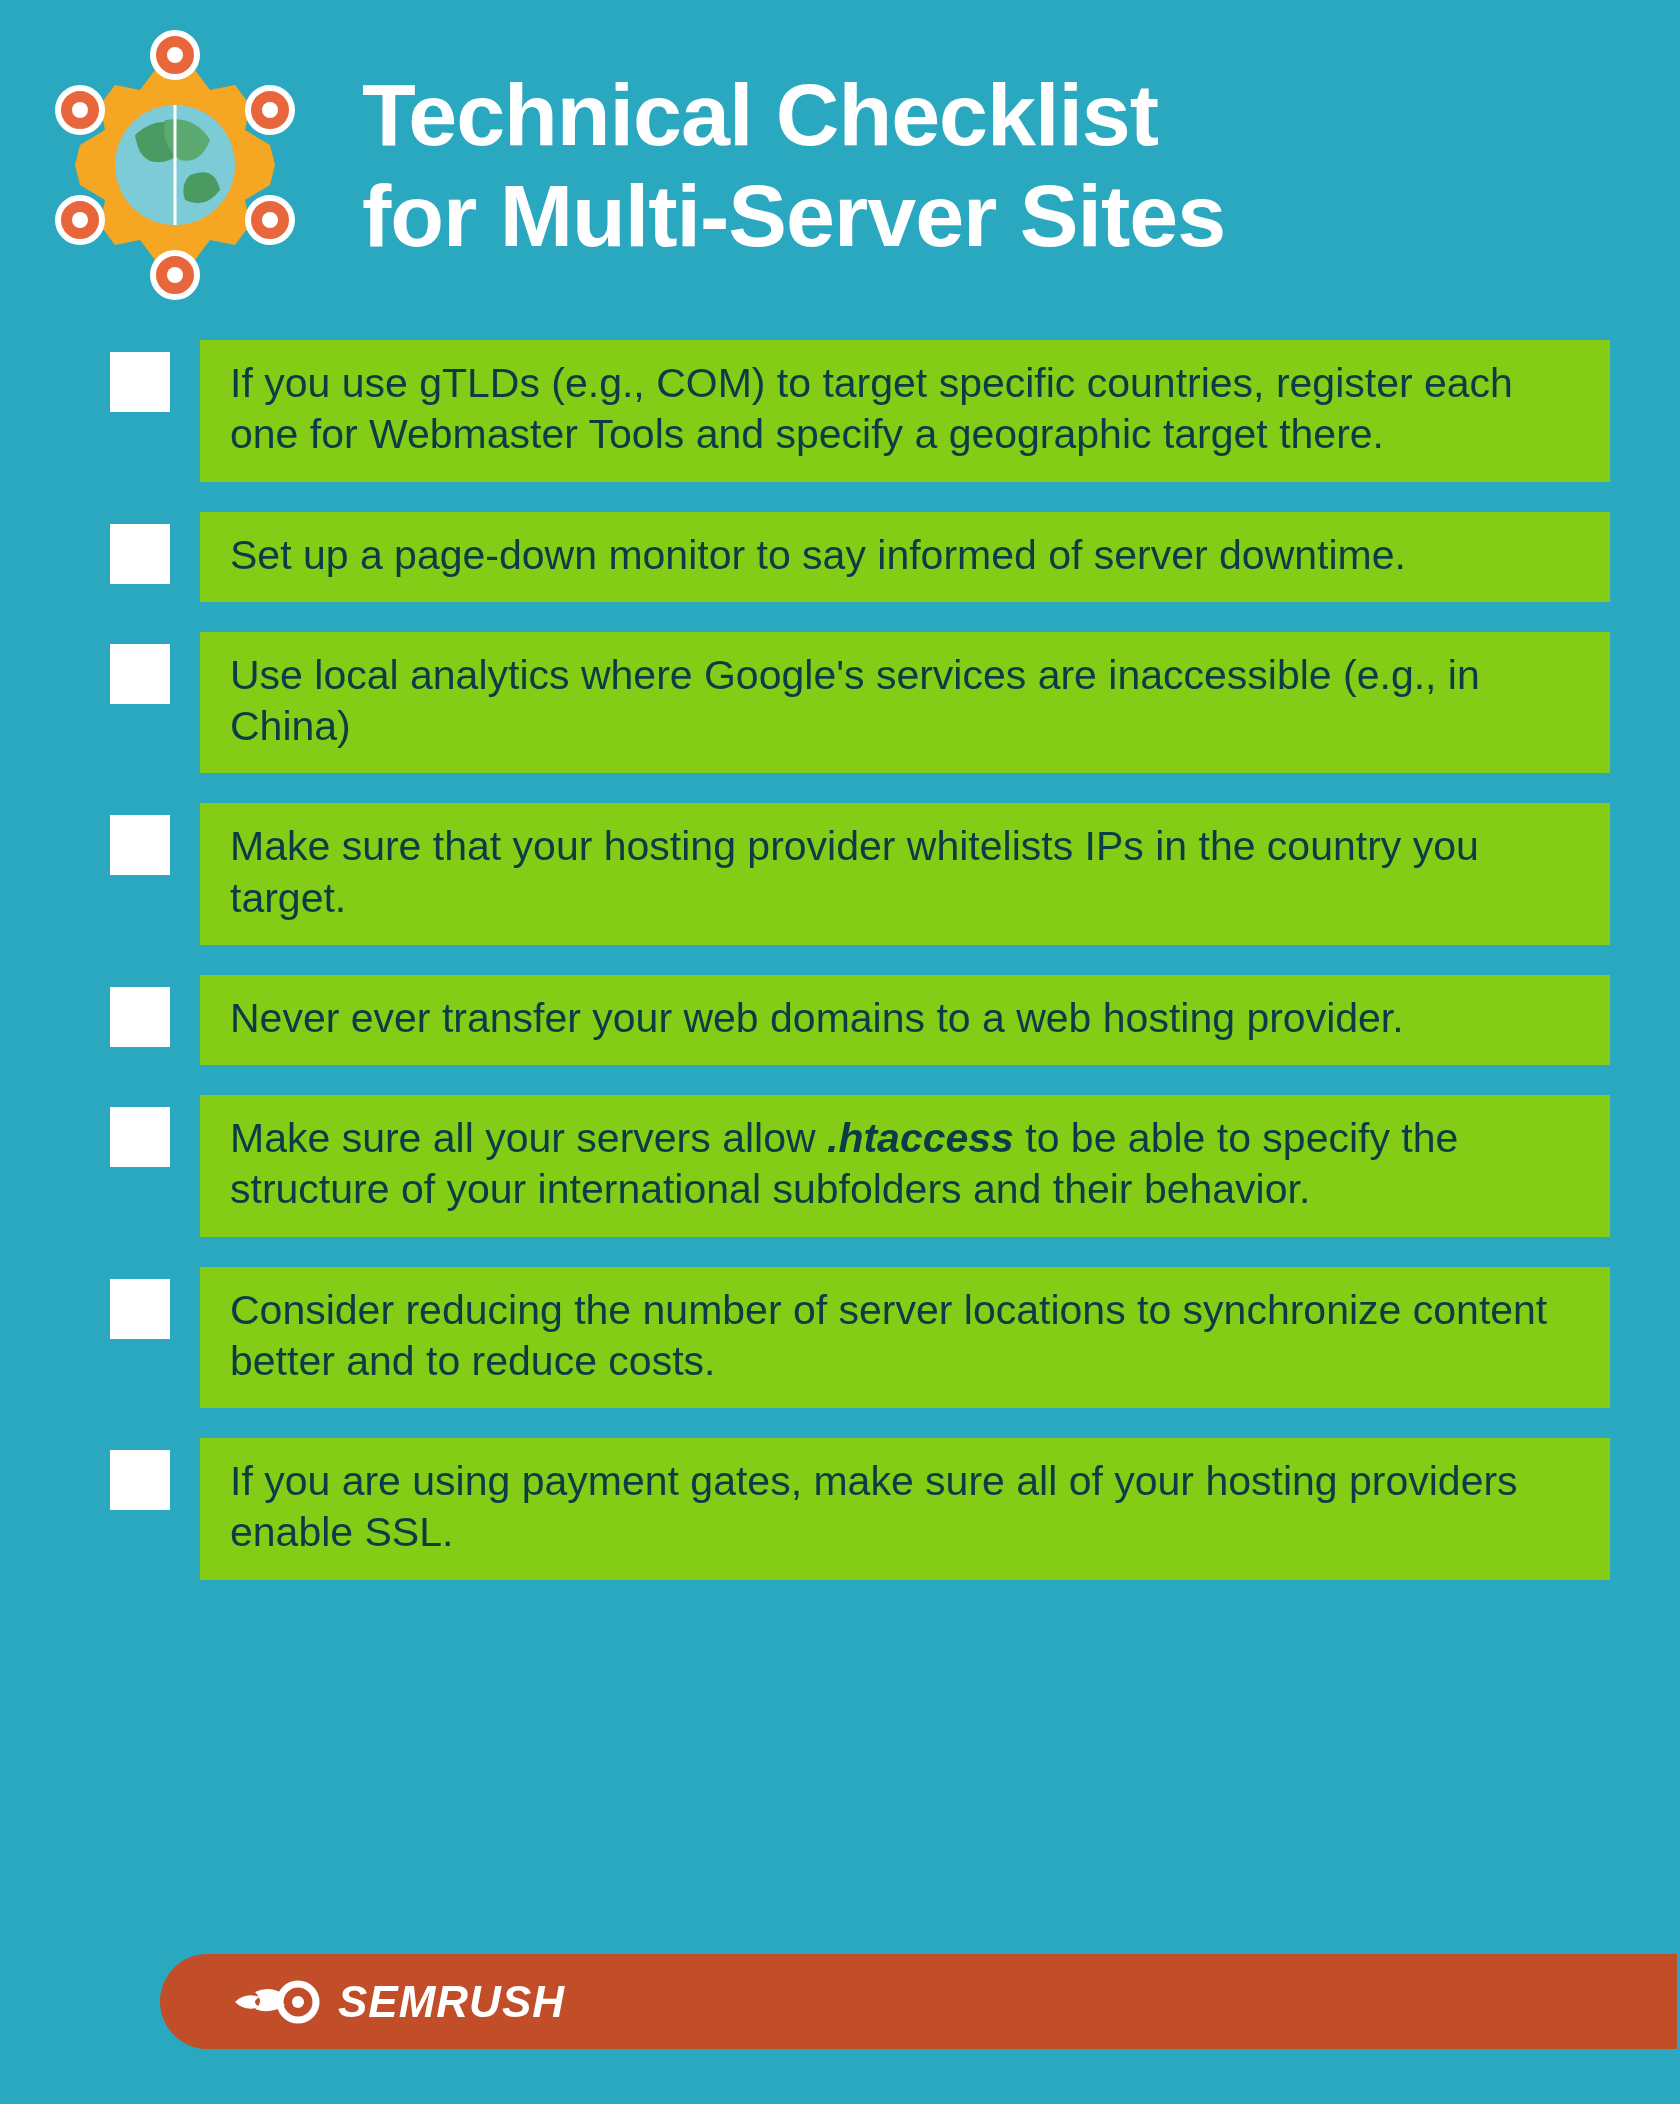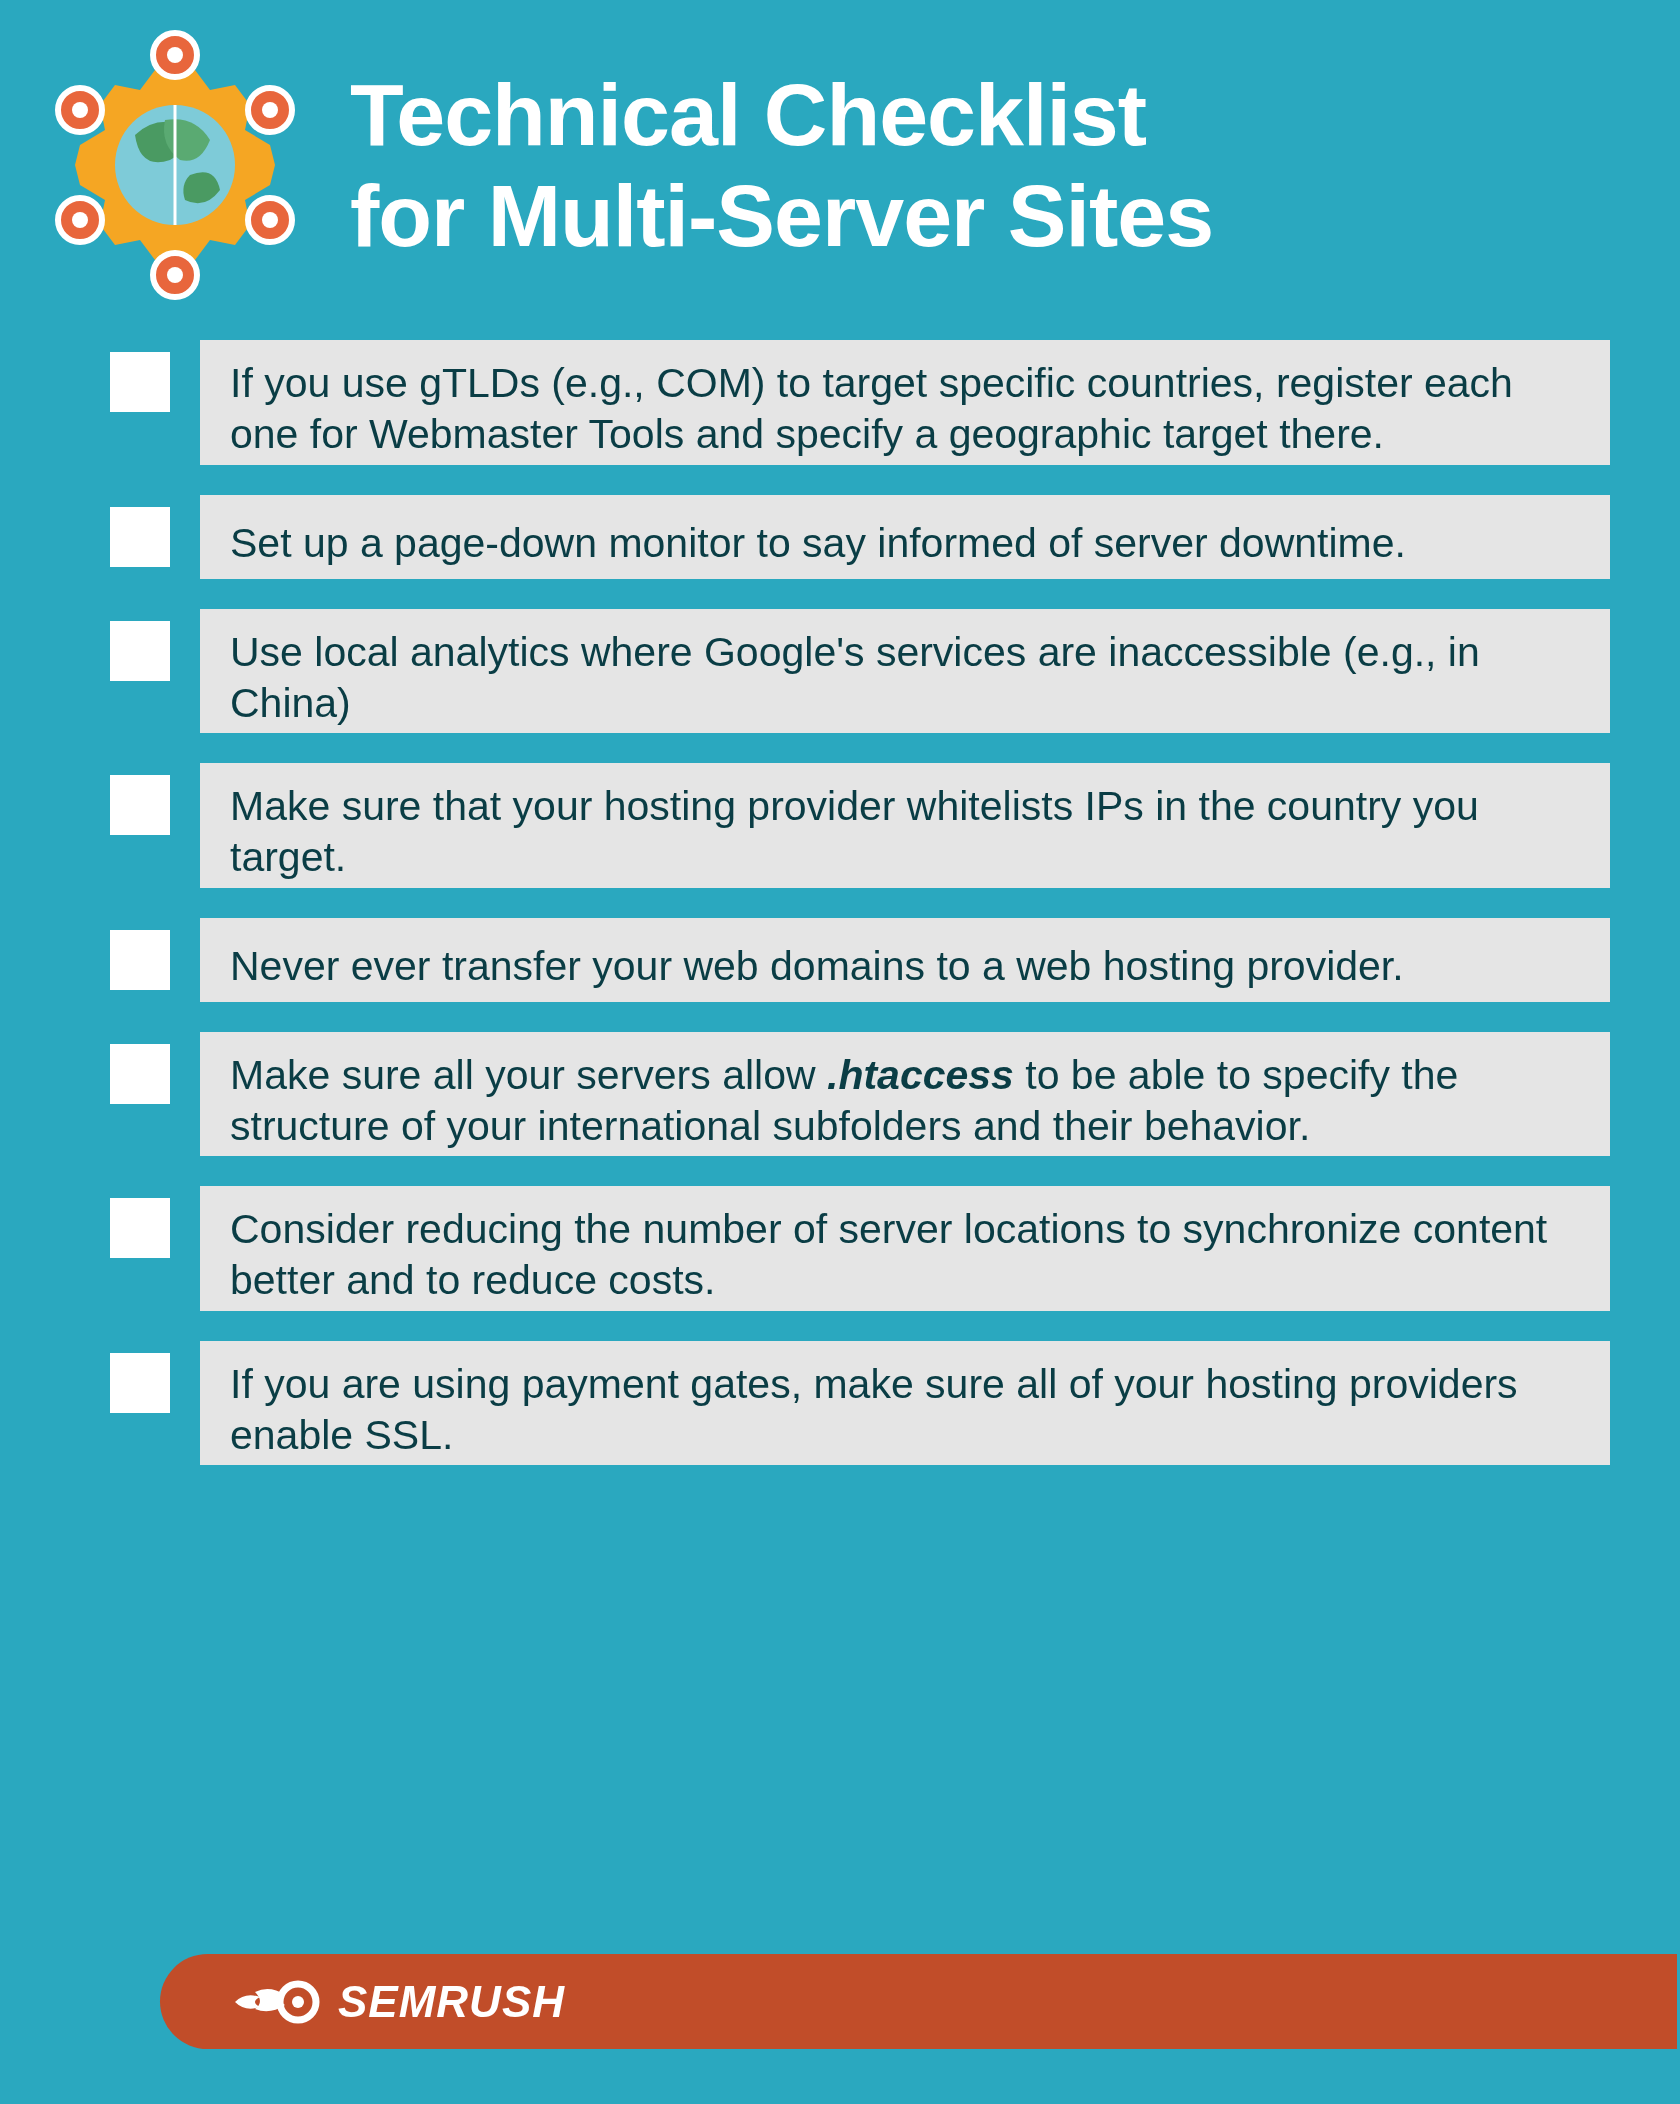--- a/index.html
+++ b/index.html
@@ -7,20 +7,21 @@
     width: 1680px;
     height: 2104px;
     background: #2aa8bf;
     font-family: Arial, Helvetica, sans-serif;
     color: #fff;
   }
   .header {
     display: flex;
     align-items: center;
     padding: 30px 40px 40px 40px;
+    gap: 12px;
   }
   .gear-icon {
     width: 270px;
     height: 270px;
     flex-shrink: 0;
     position: relative;
   }
   .title {
     font-size: 88px;
     font-weight: 900;
@@ -37,30 +38,29 @@
     margin-bottom: 30px;
   }
   .checkbox {
     width: 60px;
     height: 60px;
     background: #fff;
     flex-shrink: 0;
     margin-top: 12px;
   }
   .item-text {
-    background: #e5e5e5;
+    background: #84cc16;
     color: #0a3d45;
     font-size: 41px;
     line-height: 1.25;
-    padding: 18px 30px 4px 30px;
+    padding: 18px 30px 21px 30px;
     margin-left: 30px;
     flex: 1;
     min-height: 84px;
     display: flex;
-    align-items: center;
   }
   .item-text em {
     font-style: italic;
     font-weight: bold;
   }
   .footer {
     position: absolute;
     bottom: 55px;
     left: 160px;
     right: 3px;

